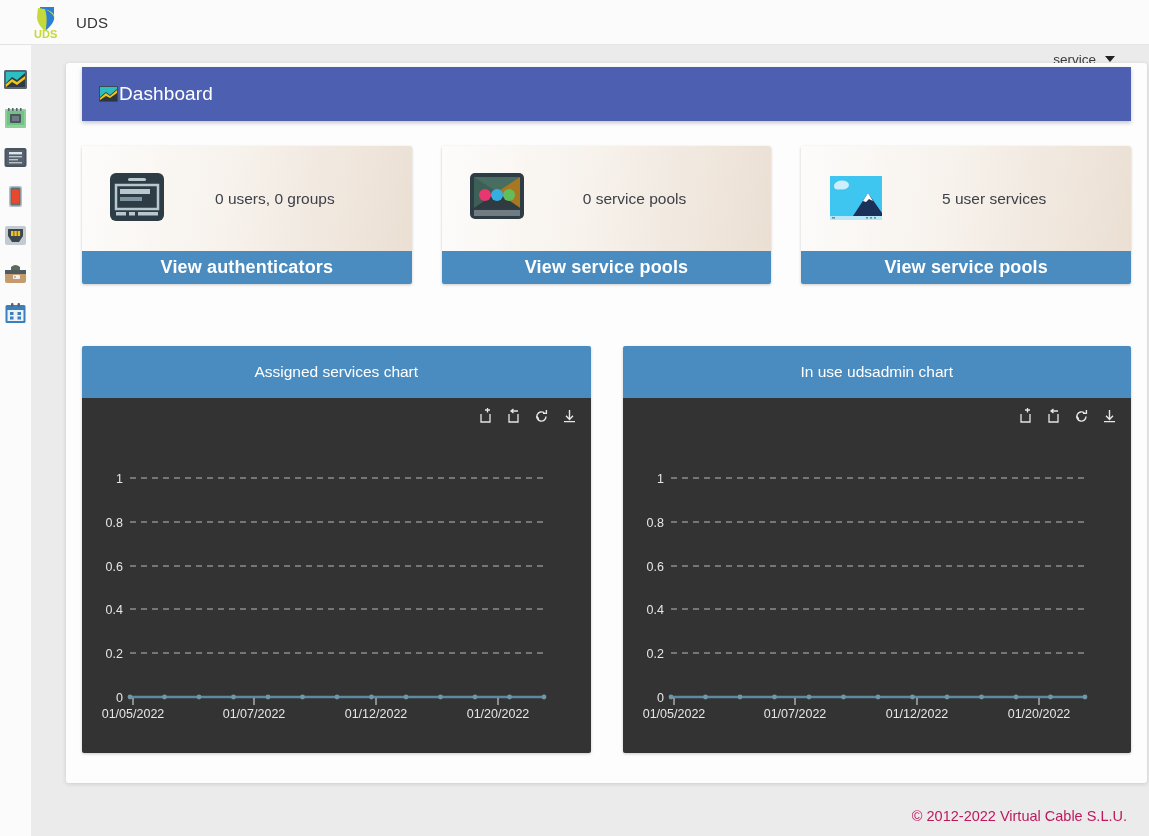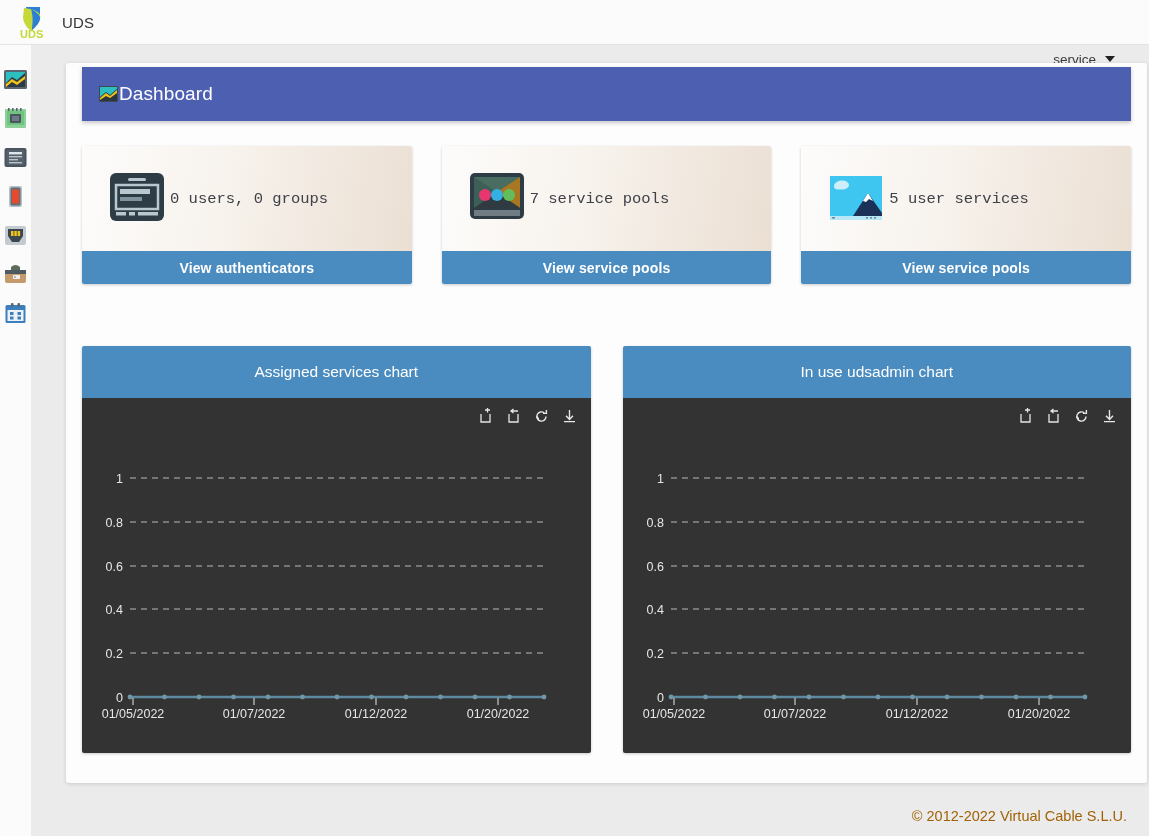--- a/index.html
+++ b/index.html
@@ -11,21 +11,21 @@
   }
 
   
   .topbar {
     position: absolute; top: 0; left: 0;
     width: 1149px; height: 45px;
     background: #fbfbfb;
     border-bottom: 1px solid #e4e4e4;
     display: flex; align-items: center;
   }
-  .brand { display: flex; align-items: center; margin-left: 18px; }
+  .brand { display: flex; align-items: center; margin-left: 32px; }
   .brand-logo { width: 38px; height: 34px; position: relative; }
   .brand-name {
     font-size: 15px; color: #333; margin-left: 6px; letter-spacing: .2px;
   }
   .topbar-right {
     margin-left: auto; display: flex; align-items: flex-end; gap: 59px;
     margin-right: 34px;
     flex-direction: column;
   }
   .menu-item {
@@ -81,28 +81,27 @@
     box-shadow: 0 1px 3px rgba(0,0,0,.2);
   }
   .stat-body {
     height: 105px;
     background: linear-gradient(100deg, #fdfcfb 0%, #f7f2ec 45%, #ebdfd3 100%);
     display: flex; align-items: center; padding: 0 14px;
   }
   .stat-icon-wrap { width: 62px; height: 56px; flex: 0 0 62px; margin-left: 12px; }
   .stat-icon-wrap svg { display: block; }
   .stat-label {
-    flex: 1; font-size: 15.5px; color: #3e4148;
+    flex: 1; text-align: center; font-size: 15.5px; color: #3e4148;
     padding-right: 18px;
-    font-family: Liberation Mono, monospace;
   }
   .stat-footer {
     height: 33px; background: #4a8cc0;
     display: flex; align-items: center; justify-content: center;
-    color: #fff; font-size: 14px; font-weight: bold; cursor: pointer;
+    color: #fff; font-size: 18px; font-weight: bold; cursor: pointer;
     letter-spacing: .15px;
   }
 
   
   .charts-row {
     position: absolute; left: 16px; top: 283px;
     width: 1049px; display: flex; gap: 32px;
   }
   .chart-panel {
     width: 509px; box-shadow: 0 1px 3px rgba(0,0,0,.2);
@@ -120,21 +119,21 @@
     position: absolute; right: 13px; top: 10px;
     display: flex; gap: 11px; align-items: center;
   }
   .tb-icon { cursor: pointer; display: block; }
   .chart-plot { position: absolute; left: 0; top: 38px; width: 509px; height: 317px; }
 
   
   .footer {
     position: absolute; left: 0; top: 808px; width: 1149px;
     text-align: right; padding-right: 22px;
-    font-size: 14.5px; color: #a16207;
+    font-size: 14.5px; color: #be185d;
   }
 </style>
 </head>
 <body>
 
 <div class="topbar">
   <div class="brand">
     <span class="brand-logo">
       <svg width="38" height="34" viewBox="0 0 38 34">
         <path d="M8 2 L22 2 L22 14 L14 24 L8 18 Z" fill="#2b7fd4"></path>
@@ -262,21 +261,21 @@
             <rect x="6" y="6" width="46" height="31" fill="#3e5f56"></rect>
             <path d="M6 6 L52 6 L29 21 Z" fill="#4a6d62"></path>
             <path d="M52 6 L52 37 L29 21 Z" fill="#a87721"></path>
             <path d="M6 37 L52 37 L29 21 Z" fill="#2f3b40"></path>
             <rect x="6" y="39" width="46" height="6" fill="#707b82"></rect>
             <circle cx="17" cy="24" r="6" fill="#e8376f"></circle>
             <circle cx="29" cy="24" r="6" fill="#35aee2"></circle>
             <circle cx="41" cy="24" r="6" fill="#63bd5a"></circle>
           </svg>
         </div>
-        <div class="stat-label">7 service pools</div>
+        <div class="stat-label">0 service pools</div>
       </div>
       <div class="stat-footer">View service pools</div>
     </div>
 
     <div class="stat-card">
       <div class="stat-body">
         <div class="stat-icon-wrap">
           <svg width="58" height="52" viewBox="0 0 58 52">
             <rect x="3" y="5" width="52" height="40" fill="#3ec6f0"></rect>
             <ellipse cx="15" cy="14" rx="7" ry="4.5" fill="#cdeffb"></ellipse>

